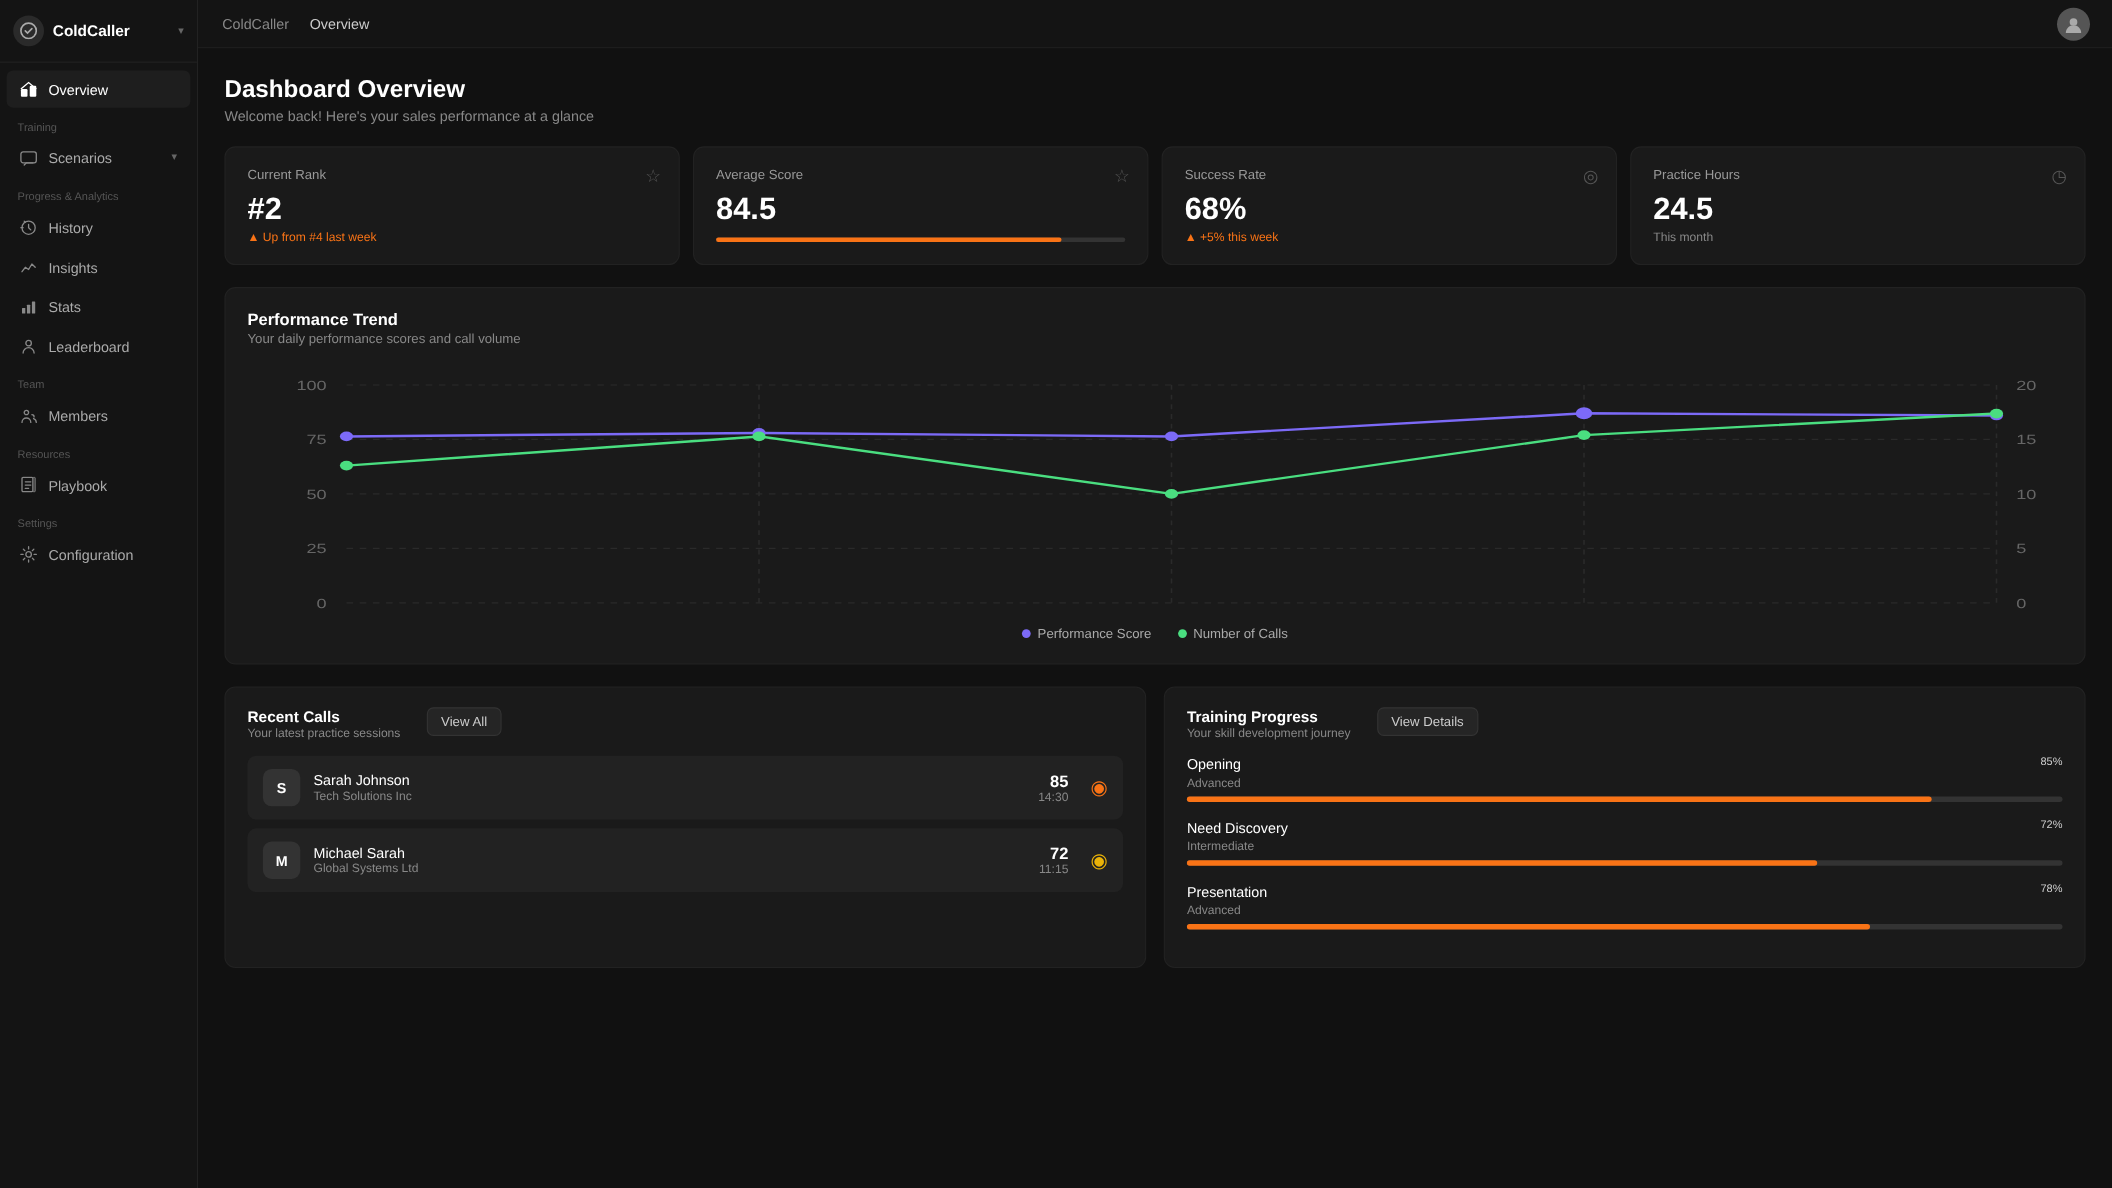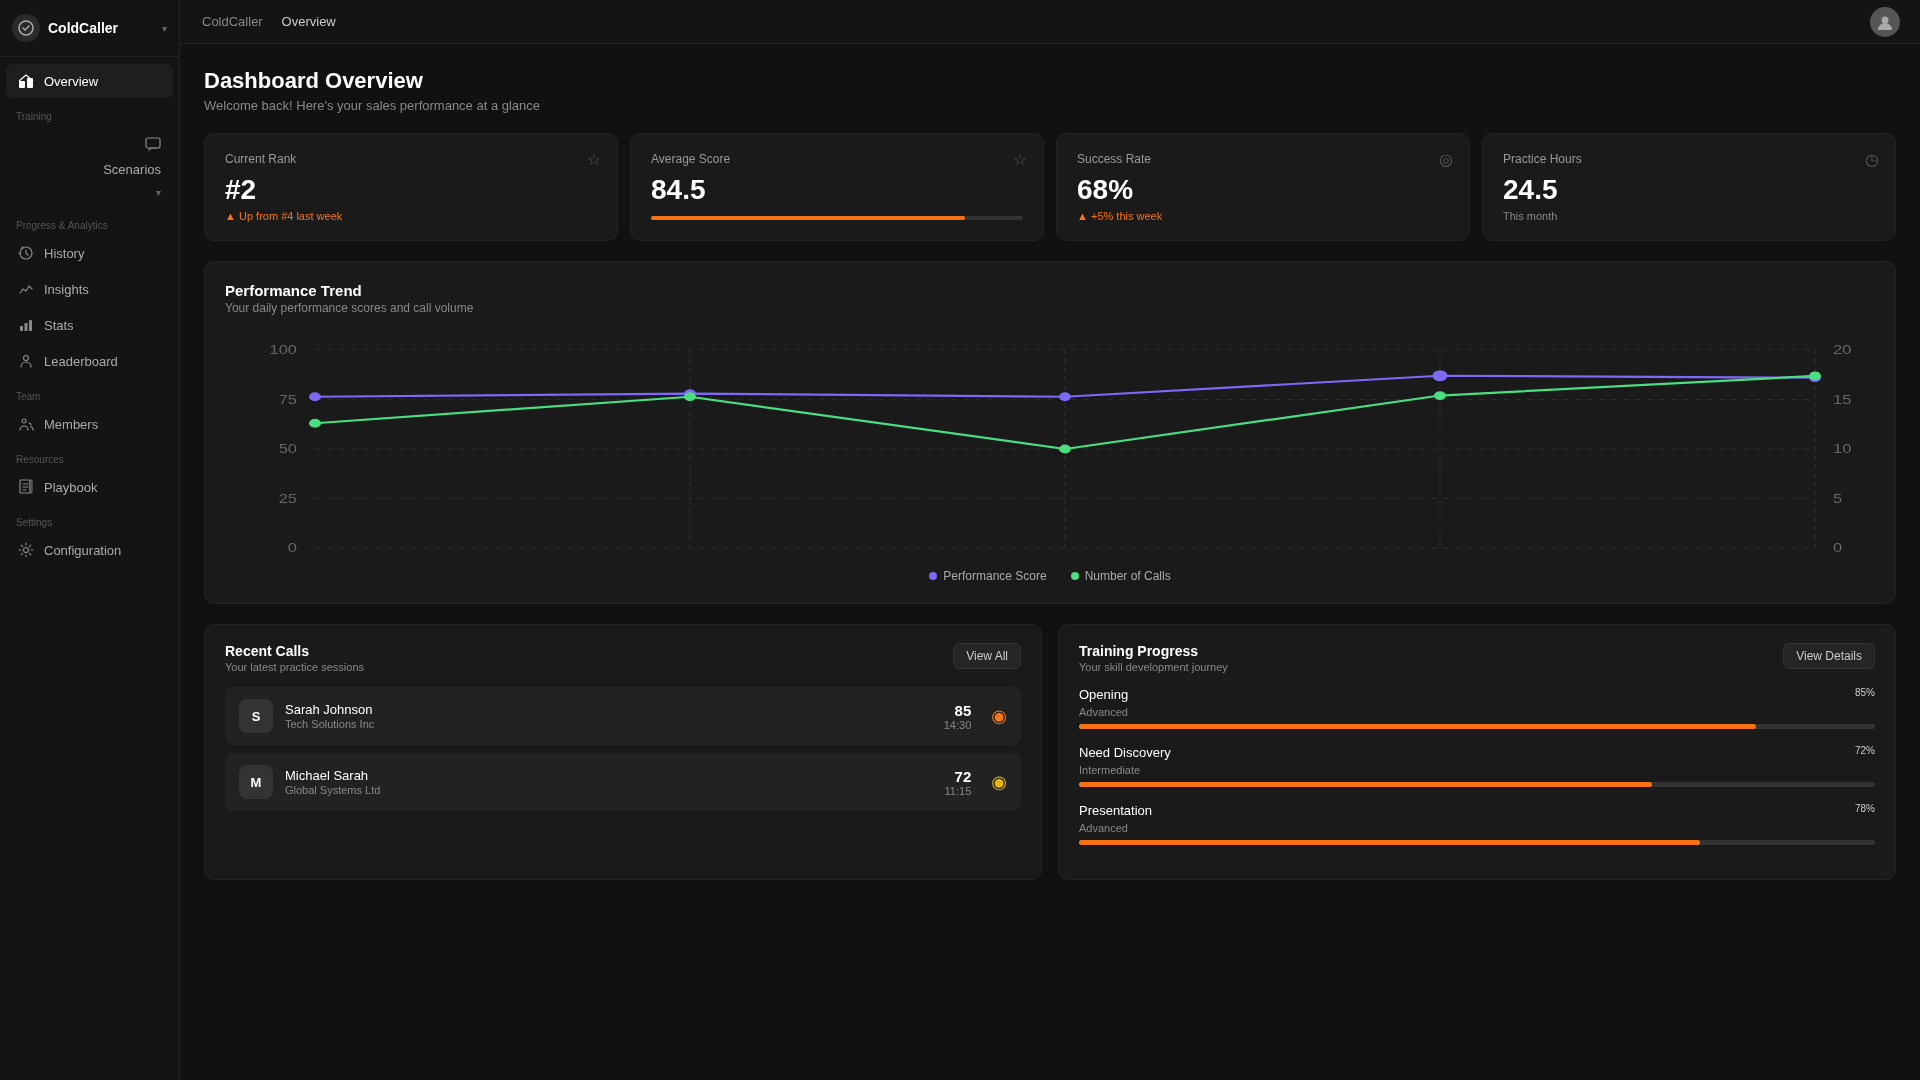--- a/index.html
+++ b/index.html
@@ -18,21 +18,21 @@
 
     .sidebar-item {
       display: flex; align-items: center; gap: 10px; padding: 9px 12px; cursor: pointer; border-radius: 6px; margin: 1px 6px; color: #aaa; font-size: 13px;
     }
     .sidebar-item.active { background: #1e1e1e; color: #fff; }
     .sidebar-item svg { width: 16px; height: 16px; flex-shrink: 0; }
 
     .sidebar-section-label { font-size: 10px; color: #555; padding: 12px 16px 4px; text-transform: none; font-weight: 500; letter-spacing: 0; }
 
     .sidebar-scenarios {
-      display: flex; align-items: flex-end; gap: 10px; padding: 9px 12px; cursor: pointer; border-radius: 6px; margin: 1px 6px; color: #aaa; font-size: 13px; flex-direction: column;
+      display: flex; align-items: flex-start; gap: 10px; padding: 9px 12px; cursor: pointer; border-radius: 6px; margin: 1px 6px; color: #aaa; font-size: 13px;
     }
 
     
     #main { flex: 1; display: flex; flex-direction: column; overflow: hidden; }
 
     
     #topbar {
       background: #141414; border-bottom: 1px solid #222; padding: 0 20px; height: 44px; display: flex; align-items: center; gap: 8px; flex-shrink: 0;
     }
     .topbar-breadcrumb { color: #888; font-size: 13px; }
@@ -67,21 +67,21 @@
 
     .chart-legend { display: flex; justify-content: center; gap: 24px; margin-top: 10px; }
     .legend-item { display: flex; align-items: center; gap: 6px; font-size: 12px; color: #aaa; }
     .legend-dot { width: 8px; height: 8px; border-radius: 50%; }
 
     
     .bottom-row { display: grid; grid-template-columns: 1fr 1fr; gap: 16px; }
 
     
     .section-card { background: #1a1a1a; border: 1px solid #222; border-radius: 10px; padding: 18px 20px; }
-    .section-header { display: flex; align-items: flex-start; justify-content: space-between; margin-bottom: 14px; }
+    .section-header { display: flex; align-items: flex-start; margin-bottom: 14px; gap: 24px; }
     .section-title { font-size: 14px; font-weight: 600; color: #fff; margin-bottom: 2px; }
     .section-sub { font-size: 11px; color: #888; }
     .view-all-btn { background: #252525; border: 1px solid #333; border-radius: 6px; padding: 5px 12px; font-size: 12px; color: #ccc; cursor: pointer; }
 
     .call-row { display: flex; align-items: center; gap: 12px; background: #222; border-radius: 8px; padding: 12px 14px; margin-bottom: 8px; }
     .call-avatar { width: 34px; height: 34px; border-radius: 8px; background: #333; display: flex; align-items: center; justify-content: center; font-size: 13px; font-weight: 600; color: #fff; flex-shrink: 0; }
     .call-info { flex: 1; }
     .call-name { font-size: 13px; font-weight: 500; color: #fff; }
     .call-company { font-size: 11px; color: #888; margin-top: 1px; }
     .call-score { text-align: right; }

